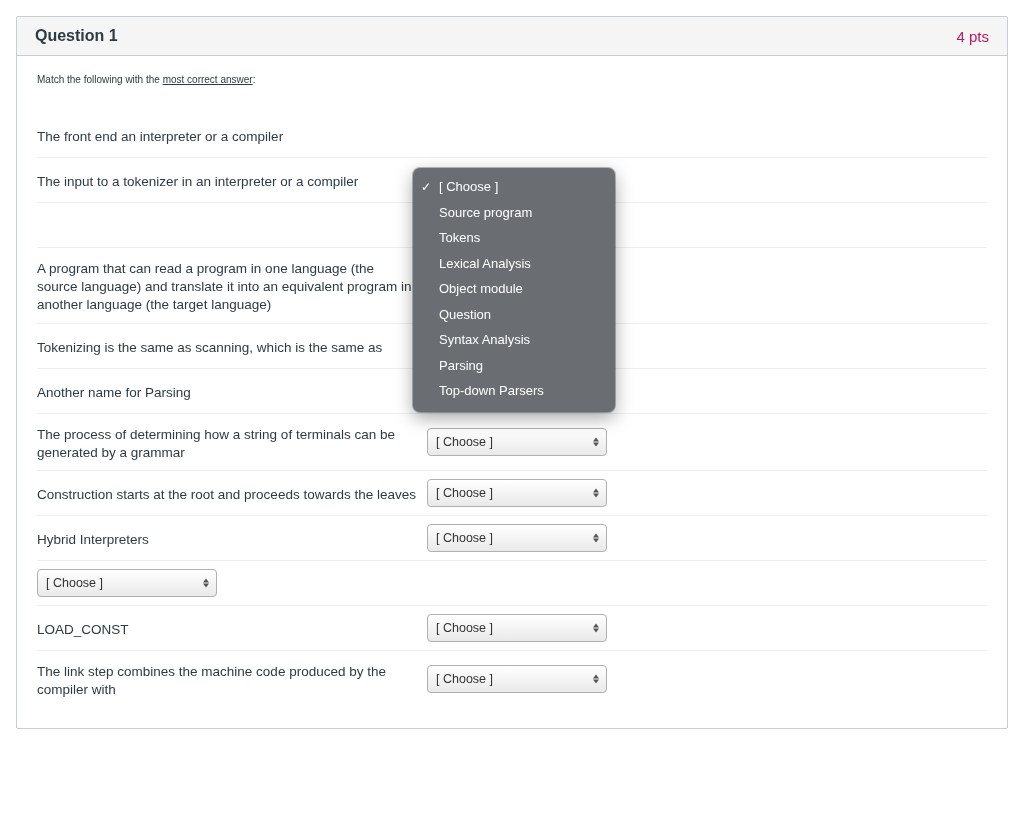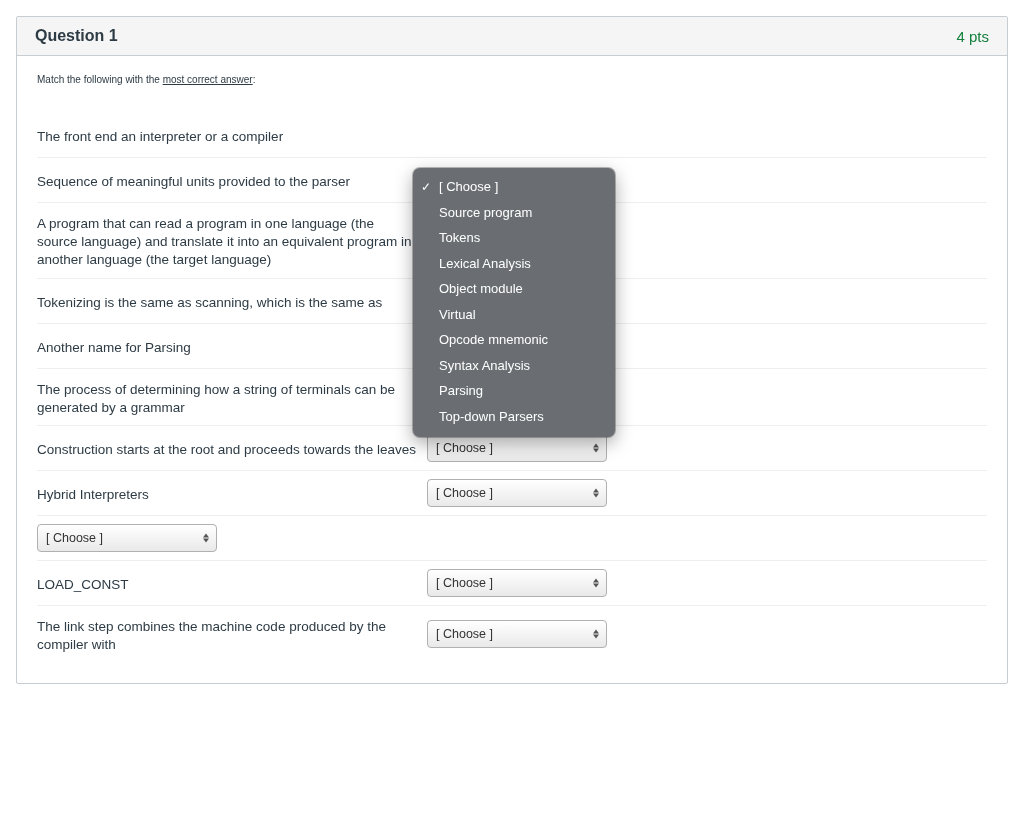--- a/index.html
+++ b/index.html
@@ -25,21 +25,21 @@
     background: #f5f5f5;
     border-bottom: 1px solid #c7cdd1;
   }
   .question-title {
     font-weight: bold;
     font-size: 16px;
     color: #2d3b45;
   }
   .question-points {
     font-size: 15px;
-    color: #15803d;
+    color: #be185d;
   }
   .question-body {
     padding: 18px 20px 20px 20px;
   }
   .instruction {
     font-size: 10px;
     color: #2d3b45;
     padding-bottom: 28px;
   }
   .instruction .underline {
@@ -142,21 +142,24 @@
     <div class="instruction">
       <span>Match the following with the </span><span class="underline">most correct answer</span><span>:</span>
     </div>
 
     <div id="rows-target">
         <div class="match-row">
           <div class="match-prompt">The front end an interpreter or a compiler</div>
           <div class="select-wrap"></div>
         </div>
         <div class="match-row">
-          <div class="match-prompt">Sequence of meaningful units provided to the parser</div>
+          <div class="match-prompt">The input to a tokenizer in an interpreter or a compiler</div>
+          <div class="select-wrap"></div>
+        </div>
+        <div class="match-row">
           <div class="select-wrap"></div>
         </div>
         <div class="match-row">
           <div class="match-prompt">A program that can read a program in one language (the source language) and translate it into an equivalent program in another language (the target language)</div>
           <div class="select-wrap"></div>
         </div>
         <div class="match-row">
           <div class="match-prompt">Tokenizing is the same as scanning, which is the same as</div>
           <div class="select-wrap"></div>
         </div>
@@ -244,20 +247,19 @@
           </div>
         </div>
       </div>
 
     <div class="dropdown-menu" id="dropdown-menu">
         <div class="dropdown-item"><span class="check">✓</span><span>[ Choose ]</span></div>
         <div class="dropdown-item"><span>Source program</span></div>
         <div class="dropdown-item"><span>Tokens</span></div>
         <div class="dropdown-item"><span>Lexical Analysis</span></div>
         <div class="dropdown-item"><span>Object module</span></div>
-        <div class="dropdown-item"><span>Virtual</span></div>
-        <div class="dropdown-item"><span>Opcode mnemonic</span></div>
+        <div class="dropdown-item"><span>Question</span></div>
         <div class="dropdown-item"><span>Syntax Analysis</span></div>
         <div class="dropdown-item"><span>Parsing</span></div>
         <div class="dropdown-item"><span>Top-down Parsers</span></div>
       </div>
   </div>
 </div>
 
 </body></html>

